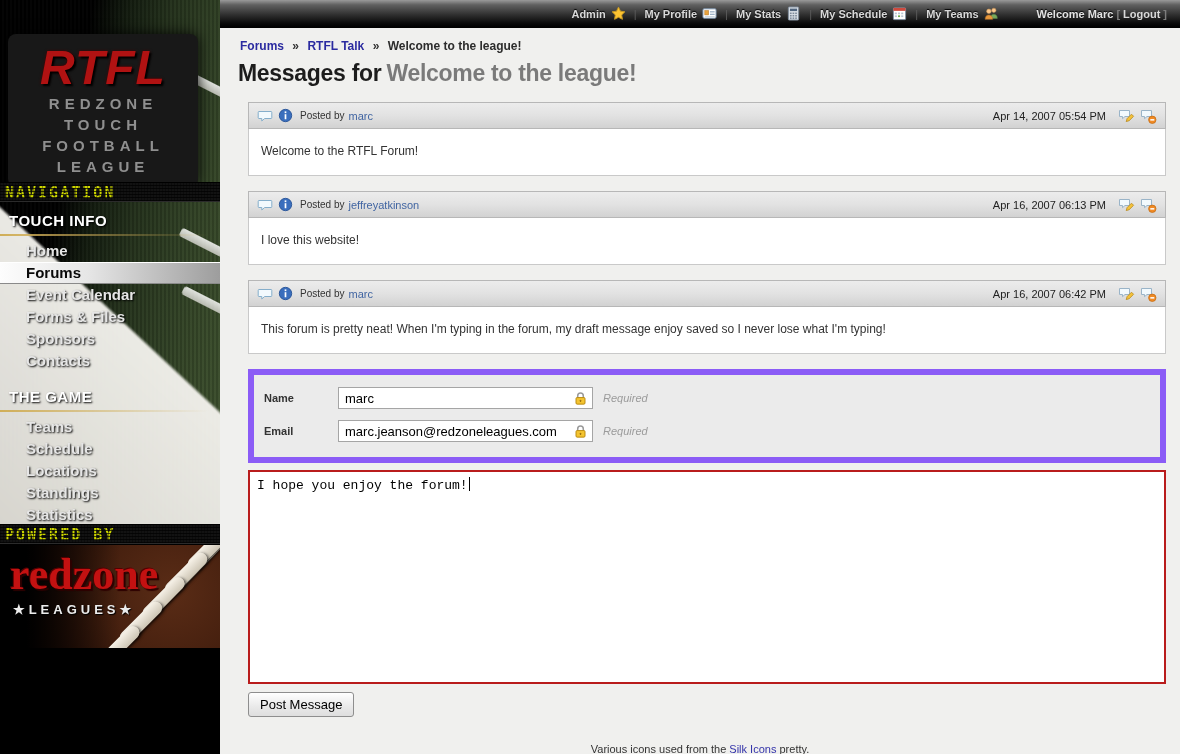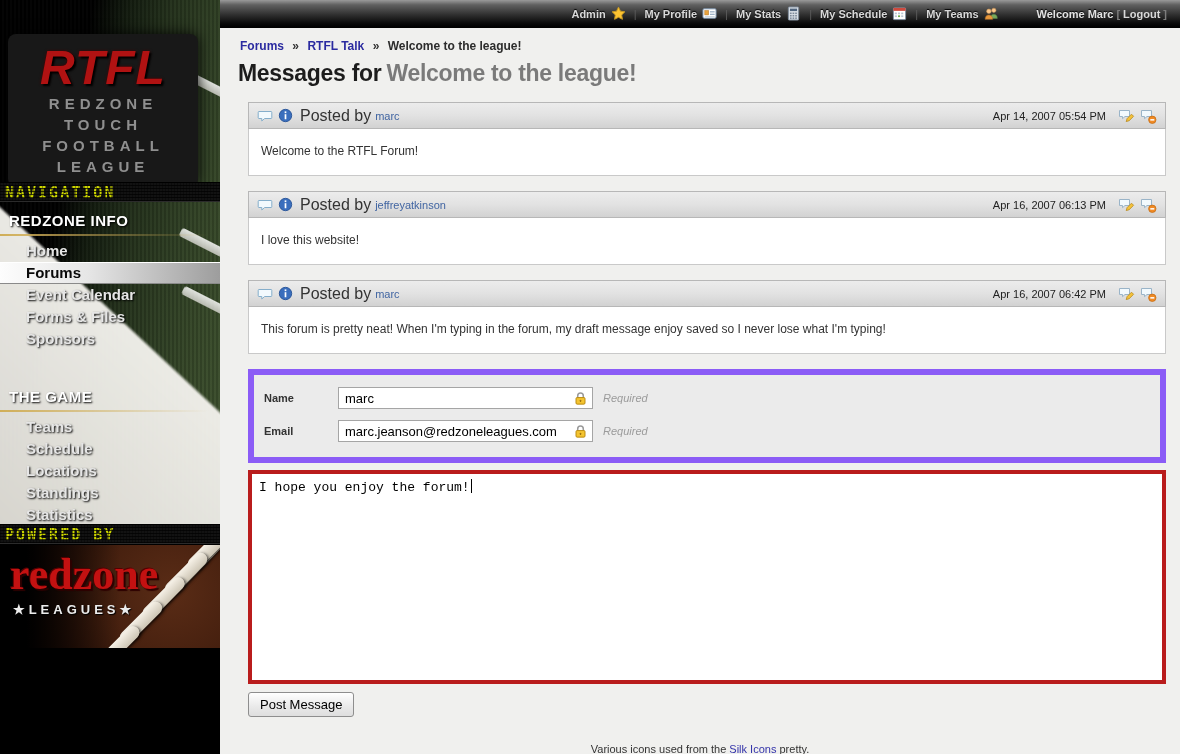--- a/index.html
+++ b/index.html
@@ -86,39 +86,39 @@
   .breadcrumb { margin:11px 14px 0 20px; font-size:12px; font-weight:bold; color:#2c2c2c; }
   .breadcrumb a { color:#2b2ba0; text-decoration:none; cursor:pointer; }
   .crumb-sep { margin:0 5px; color:#333; }
   .page-title { margin:7px 14px 15px 18px; font-size:23px; font-weight:bold; color:#1c1c1c; letter-spacing:-.3px; }
   .page-title .subject { color:#7a7a7a; margin-left:5px; }
 
   .message { margin:0 14px 15px 28px; }
   .msg-header { height:27px; display:flex; align-items:center; padding:0 8px;
     background:linear-gradient(180deg, #ececec 0%, #e2e2e2 50%, #d2d2d2 100%);
     border:1px solid #b7b7b7; }
-  .msg-header .posted-by { font-size:16px; color:#333; margin-left:7px; }
+  .msg-header .posted-by { font-size:10px; color:#333; margin-left:7px; }
   .msg-header .author { font-size:11px; color:#4165a2; text-decoration:none; margin-left:4px; cursor:pointer; }
   .msg-header .spacer { flex:1; }
   .msg-header .date { font-size:11px; color:#222; margin-right:7px; }
   .hdr-icon { display:block; margin-left:5px; }
   .icon-btn { cursor:pointer; }
   .msg-body { background:#fff; border:1px solid #c9c9c9; border-top:none; padding:15px 12px 16px;
     font-size:12px; color:#333; line-height:15px; }
 
   .form-panel { margin:10px 14px 0 28px; background:#ebebeb; border:6px solid #8b5cf6; padding:12px 10px 4px; }
   .form-row { display:flex; align-items:center; margin-bottom:11px; }
   .form-label { width:74px; font-size:11px; font-weight:bold; color:#333; }
   .input-wrap { position:relative; }
   .text-input { width:255px; height:22px; border:1px solid #a5a5a5; background:#fff; font-size:13px;
     color:#000; padding:2px 24px 2px 6px; font-family:"Liberation Sans", sans-serif; }
   .input-lock { position:absolute; right:5px; top:4px; }
   .required { margin-left:10px; font-size:11px; font-style:italic; color:#9b9b9b; }
 
-  .textarea-box { margin:7px 14px 0 28px; height:214px; background:#fff; border:4px solid #b91c1c;
+  .textarea-box { margin:7px 14px 0 28px; height:214px; background:#fff; border:2px solid #b91c1c;
     padding:5px 7px; font-family:"Liberation Mono", monospace; font-size:13px; color:#000;
     line-height:17px; cursor:text; overflow:hidden; }
   .caret { display:inline-block; width:1px; height:14px; background:#000; margin-left:1px; vertical-align:-2px; }
 
   .button-row { margin:8px 14px 0 28px; }
   .post-btn { font-family:"Liberation Sans", sans-serif; font-size:13px; color:#000; padding:4px 11px;
     background:linear-gradient(#ffffff, #e9e9e9 60%, #dedede); border:1px solid #8e8e8e; border-radius:3px;
     cursor:pointer; }
 
   .footer { margin-top:26px; text-align:center; font-size:11px; color:#333; }
@@ -145,27 +145,28 @@
       <div class="logo-line">FOOTBALL</div>
       <div class="logo-line">LEAGUE</div>
     </div>
 
     <div class="led-band band-nav">
       <span class="led-text">NAVIGATION</span>
       <span class="scan"></span>
     </div>
 
     <div class="nav-section sec1">
-      <div class="nav-title">REDZONE INFO</div>
+      <div class="nav-title">TOUCH INFO</div>
       <div class="nav-underline"></div>
       <a class="nav-item">Home</a>
       <a class="nav-item selected">Forums</a>
       <a class="nav-item">Event Calendar</a>
       <a class="nav-item">Forms &amp; Files</a>
       <a class="nav-item">Sponsors</a>
+      <a class="nav-item">Contacts</a>
     </div>
 
     <div class="nav-section sec2">
       <div class="nav-title">THE GAME</div>
       <div class="nav-underline"></div>
       <a class="nav-item">Teams</a>
       <a class="nav-item">Schedule</a>
       <a class="nav-item">Locations</a>
       <a class="nav-item">Standings</a>
       <a class="nav-item">Statistics</a>

